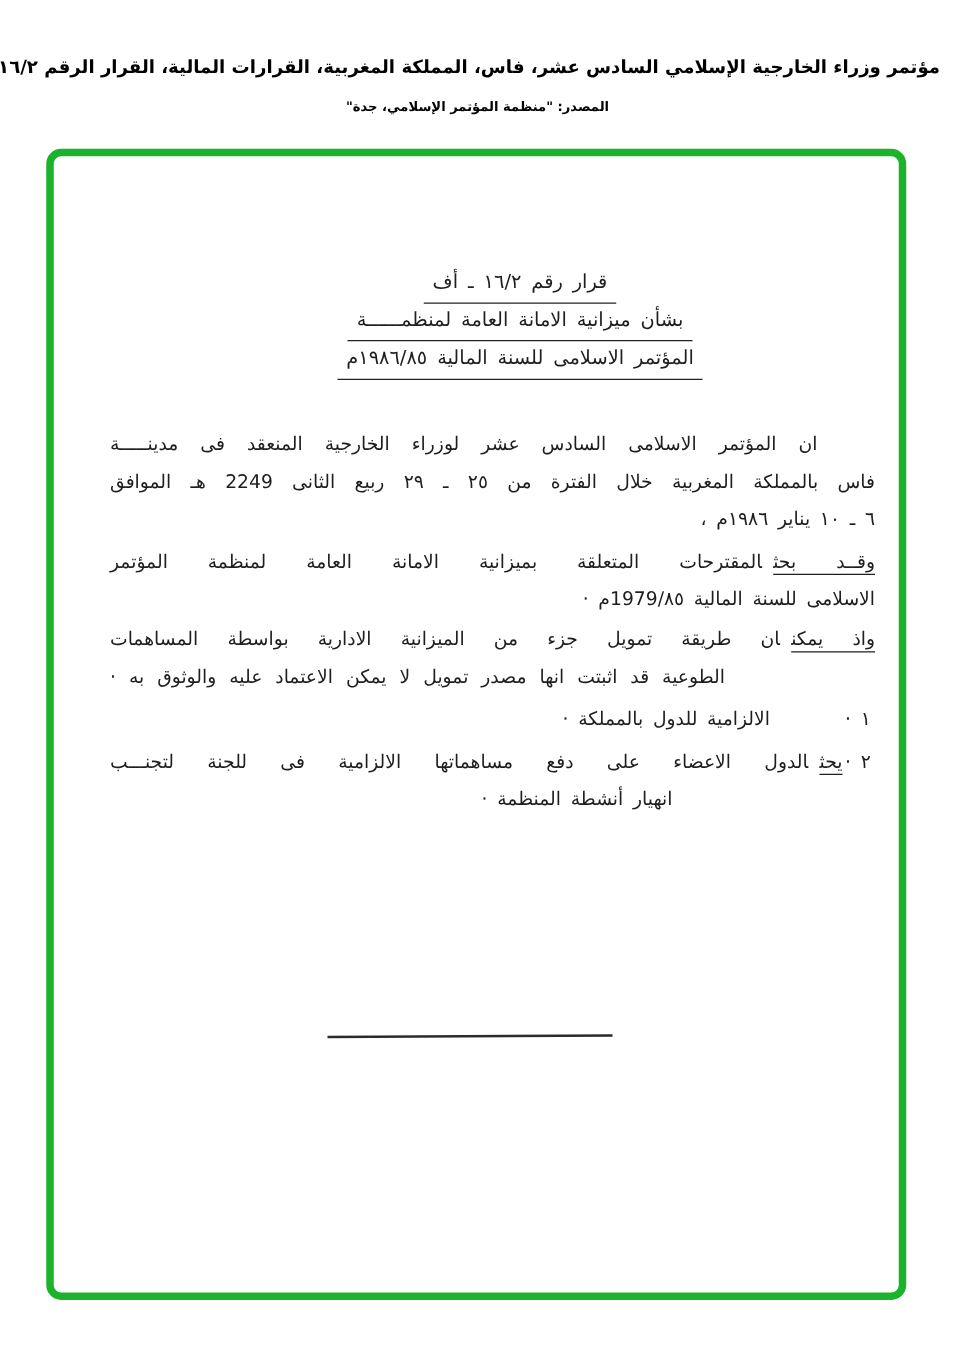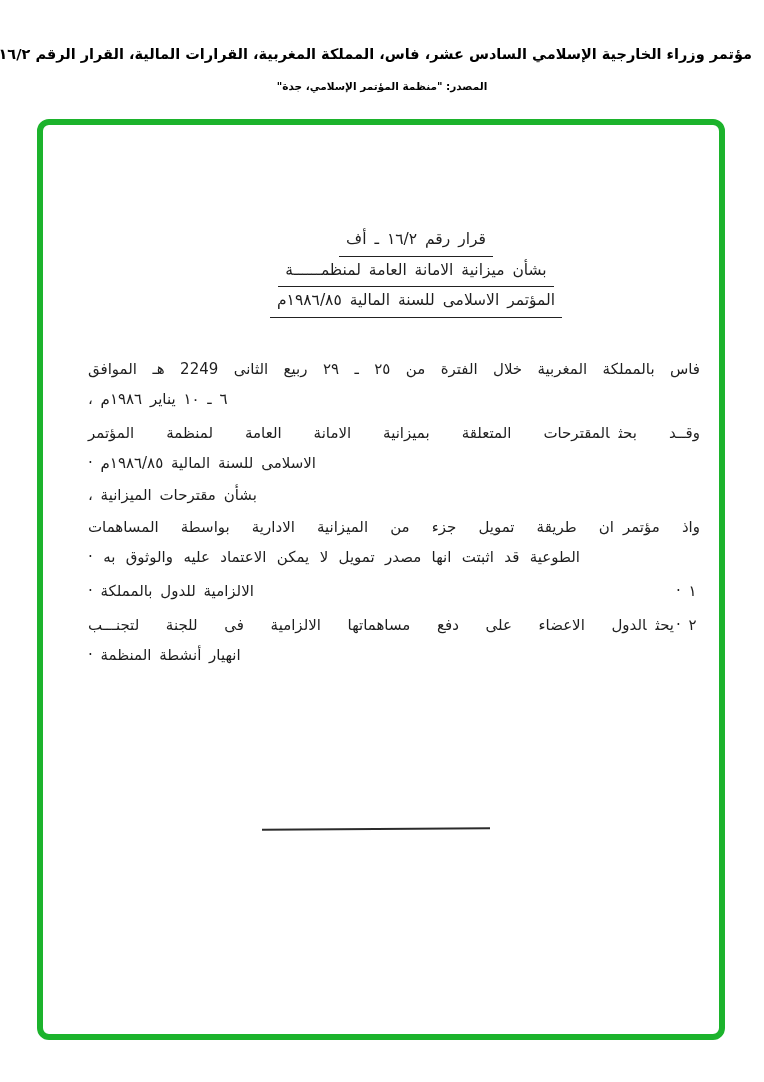--- a/index.html
+++ b/index.html
@@ -19,38 +19,38 @@
     font-weight:bold;font-size:10.5px;color:#000;
   }
   
   .scan-frame{
     position:absolute;left:37px;top:119px;width:688px;height:921px;
     box-sizing:border-box;border:6px solid #1cb32c;border-radius:12px;
     background:#ffffff;
   }
   
   .doc{
-    position:absolute;left:88px;width:612px;top:226px;
+    position:absolute;left:88px;width:612px;top:212px;
     direction:rtl;font-size:15px;line-height:30px;color:#1e1e1e;
     word-spacing:3px;
   }
   .title-block{
     width:fit-content;margin:0 auto;transform:translateX(22px);
     text-align:center;font-size:15.5px;line-height:27.5px;
   }
   .title-block .tline span{
     display:inline-block;border-bottom:1.5px solid #222;padding:0 7px 2px;
   }
   .para{margin-top:4px;}
   .para.first{margin-top:36px;}
   .para.tight{margin-top:2px;}
-  .line{text-align:left;}
+  .line{text-align:right;}
   .line.just{text-align:justify;text-align-last:justify;}
   .lead{
-    text-decoration-thickness:1.3px;
+    text-decoration:underline;text-decoration-thickness:1.3px;
     text-underline-offset:5px;margin-left:9px;
   }
   .lead:empty{display:none;margin:0;}
   
   .p1 .l1{padding-right:46px;}
   .p3 .l1{padding-right:28px;}
   .p3 .l2{padding-right:210px;}
   .p4 .l2{padding-right:120px;}
   
   .item{position:relative;padding-right:26px;margin-top:4px;}
@@ -76,35 +76,35 @@
 
 <div class="doc">
 
   <div class="title-block">
     <div class="tline"><span>قرار رقم ١٦/٢ ـ أف</span></div>
     <div class="tline"><span>بشأن ميزانية الامانة العامة لمنظمــــــة</span></div>
     <div class="tline"><span>المؤتمر الاسلامى للسنة المالية ١٩٨٦/٨٥م</span></div>
   </div>
 
   <div class="para first p1">
+    <div class="line just l1"><span>ان المؤتمر الاسلامى السادس عشر لوزراء الخارجية  المنعقد فى مدينـــــة</span></div>
     <div class="line just l2">فاس بالمملكة  المغربية خلال الفترة من ٢٥ ـ ٢٩ ربيع  الثانى 2249 هـ الموافق</div>
     <div class="line l3">٦ ـ ١٠ يناير ١٩٨٦م  ،</div>
   </div>
 
   <div class="para p2">
     <div class="line just l1"><span class="lead">وقــد بحث</span><span>المقترحات المتعلقة بميزانية الامانة العامة لمنظمة المؤتمر</span></div>
-    <div class="line l2">الاسلامى للسنة  المالية ١٩٨٦/٨٥م ·</div>
+    <div class="line l2">الاسلامى للسنة  المالية 1979/٨٥م ·</div>
   </div>
 
   <div class="para tight p3">
-    <div class="line l2">بشأن مقترحات الميزانية ،</div>
   </div>
 
   <div class="para tight p4">
-    <div class="line just l1"><span class="lead">واذ مؤتمر</span><span>ان طريقة تمويل جزء من الميزانية الادارية بواسطة المساهمات</span></div>
+    <div class="line just l1"><span class="lead">واذ يمكن</span><span>ان طريقة تمويل جزء من الميزانية الادارية بواسطة المساهمات</span></div>
     <div class="line just l2">الطوعية قد اثبتت انها مصدر تمويل لا يمكن الاعتماد عليه والوثوق به ·</div>
   </div>
 
   <div class="item item1">
     <span class="num">١ ·</span>
     <div class="line l3">الالزامية للدول بالمملكة ·</div>
   </div>
 
   <div class="item item2">
     <span class="num">٢ ·</span>

